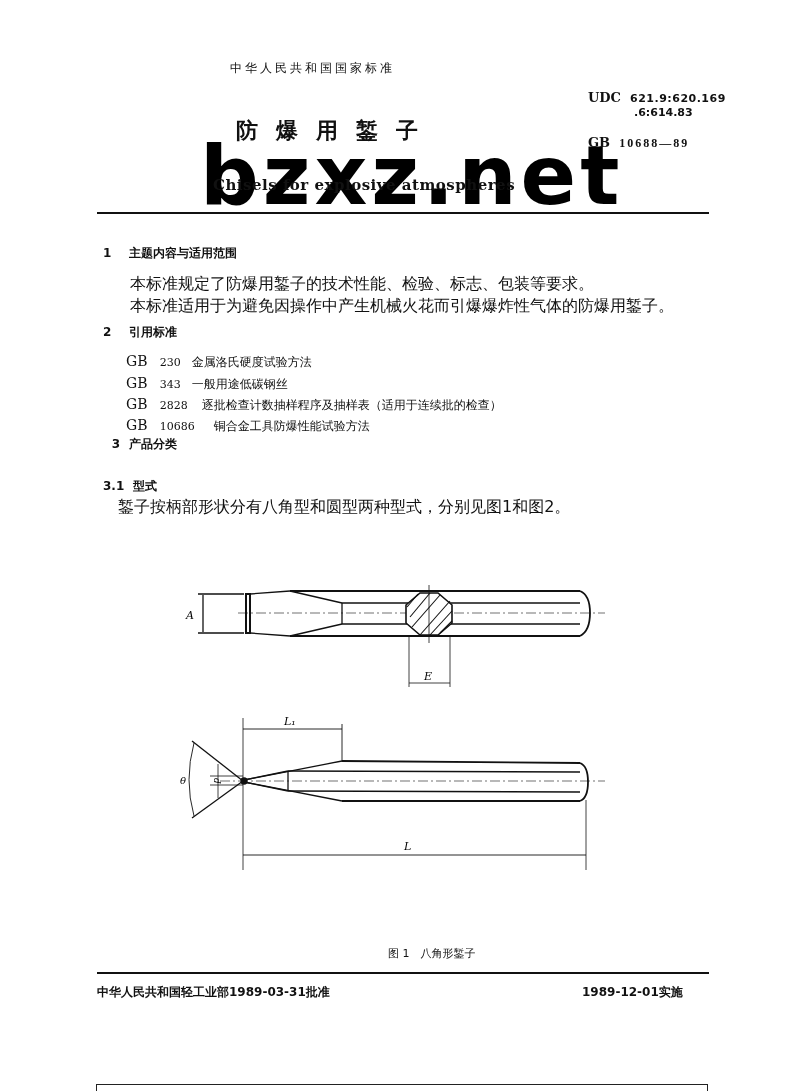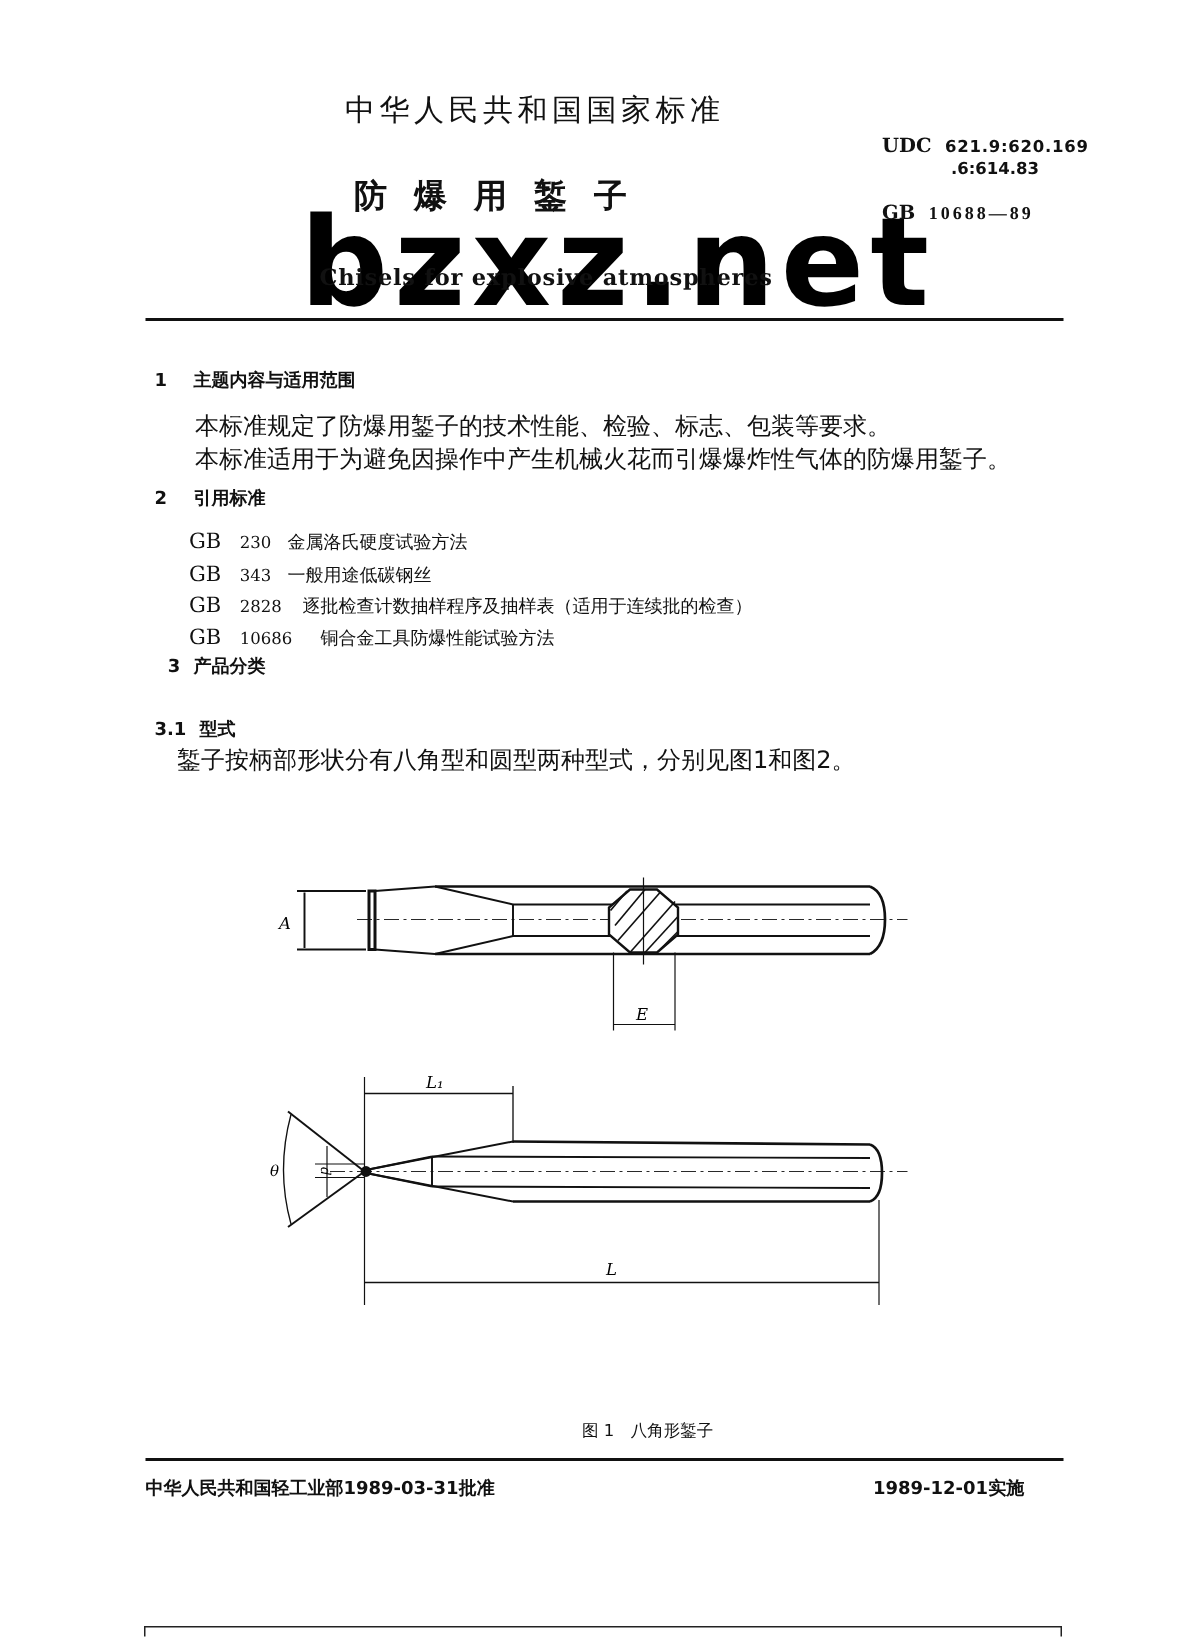--- a/index.html
+++ b/index.html
@@ -1,18 +1,18 @@
 <!DOCTYPE html>
 <html><head>
 <meta charset="utf-8">
 <style>
   html,body{margin:0;padding:0;background:#fff;}
   body{width:800px;height:1091px;position:relative;overflow:hidden;font-family:"DejaVu Sans",sans-serif;color:#111;}
   .abs{position:absolute;}
-  .hdr-std{left:230px;top:60px;font-size:20px;letter-spacing:3px;}
+  .hdr-std{left:230px;top:60px;font-size:12px;letter-spacing:3px;}
   .title-cn{left:236px;top:116px;font-size:22px;font-weight:bold;letter-spacing:18px;}
   .title-en{left:213px;top:156px;font-size:15px;font-weight:bold;font-family:"DejaVu Serif",serif;letter-spacing:0.5px;margin-top:20px;}
   .udc{left:588px;top:90px;font-size:13px;font-weight:bold;font-family:"DejaVu Serif",serif;}
   .udc .n{font-family:"DejaVu Sans",sans-serif;font-size:11px;letter-spacing:0.5px;}
   .udc2{left:634px;top:106px;font-size:11px;font-weight:bold;}
   .gb{left:588px;top:135px;font-size:13px;font-weight:bold;font-family:"DejaVu Serif",serif;}
   .gb .n{font-family:Liberation Serif, serif;font-size:12px;letter-spacing:2px;}
   .watermark{left:200px;top:128px;font-size:82px;font-weight:bold;color:#000000;letter-spacing:4px;z-index:0;}
   .rule{height:2px;background:#111;}
   .sec{font-size:12px;font-weight:bold;}

